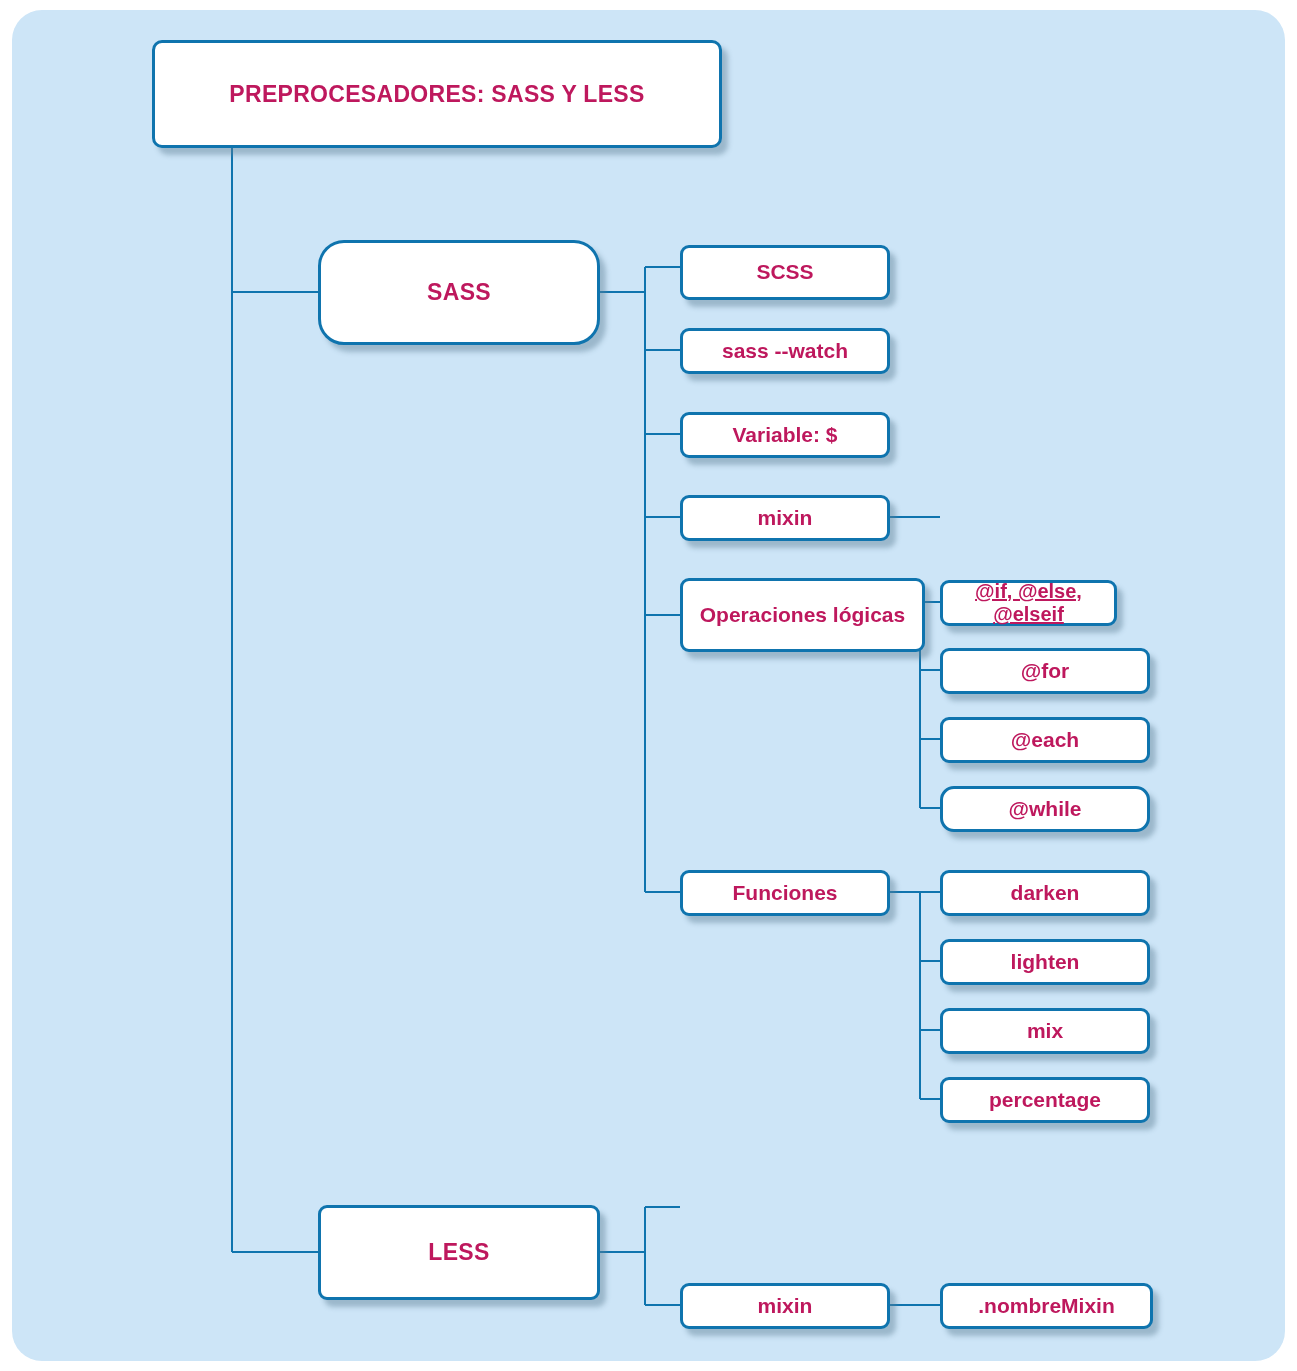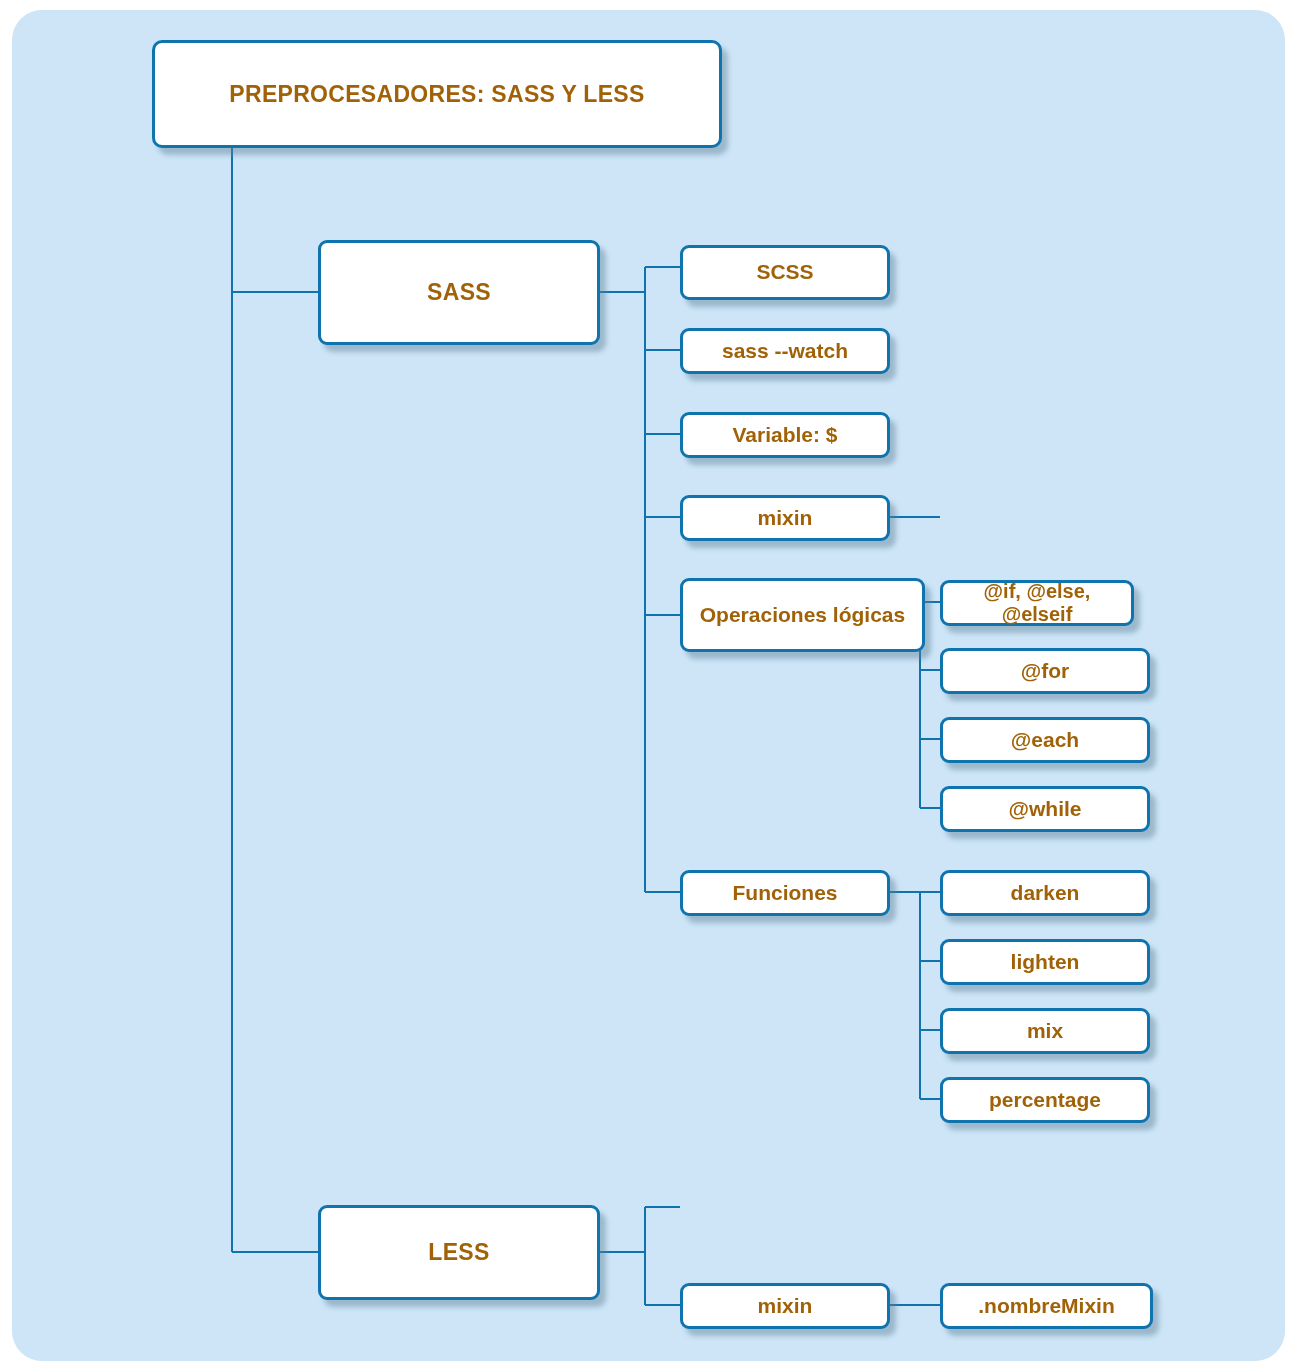--- a/index.html
+++ b/index.html
@@ -34,21 +34,21 @@
     position: absolute;
     box-sizing: border-box;
     background: #ffffff;
     border: 3px solid #0f74ae;
     border-radius: 9px;
     box-shadow: 6px 7px 5px rgba(96, 128, 150, 0.45);
     display: flex;
     align-items: center;
     justify-content: center;
     text-align: center;
-    color: #a16207;
+    color: #be185d;
     font-weight: bold;
     line-height: 1.15;
     padding: 20px 10px;
   }
   .node-lg   { font-size: 23px; letter-spacing: 0.3px; }
   .node-sm   { font-size: 21px; }
   .node-xs   { font-size: 20px; }
 </style>
 </head>
 <body>
@@ -94,21 +94,21 @@
       <path d="M645 1207 H680"></path>
       <path d="M645 1305 H680"></path>
       <path d="M890 1305 H940"></path>
     </g>
   </svg>
 
   <div class="node node-lg" style="left:152px; top:40px; width:570px; height:108px; border-radius:10px;">
     <span>PREPROCESADORES: SASS Y LESS</span>
   </div>
 
-  <div class="node node-lg" style="left:318px; top:240px; width:282px; height:105px;">
+  <div class="node node-lg" style="left:318px; top:240px; width:282px; height:105px;border-radius:26px;">
     <span>SASS</span>
   </div>
 
   <div class="node node-sm" style="left:680px; top:245px; width:210px; height:55px;">
     <span>SCSS</span>
   </div>
 
   <div class="node node-sm" style="left:680px; top:328px; width:210px; height:29px;">
     <span>sass --watch</span>
   </div>
@@ -119,33 +119,33 @@
 
   <div class="node node-sm" style="left:680px; top:495px; width:210px; height:45px;">
     <span>mixin</span>
   </div>
 
 
   <div class="node node-sm" style="left:680px; top:578px; width:245px; height:74px;">
     <span>Operaciones lógicas</span>
   </div>
 
-  <div class="node node-xs" style="left:940px; top:580px; width:194px; height:45px;">
+  <div class="node node-xs" style="left:940px; top:580px; width:177px; height:45px;text-decoration:underline;">
     <span>@if, @else, @elseif</span>
   </div>
 
   <div class="node node-sm" style="left:940px; top:648px; width:210px; height:45px;">
     <span>@for</span>
   </div>
 
   <div class="node node-sm" style="left:940px; top:717px; width:210px; height:45px;">
     <span>@each</span>
   </div>
 
-  <div class="node node-sm" style="left:940px; top:786px; width:210px; height:45px;">
+  <div class="node node-sm" style="left:940px; top:786px; width:210px; height:45px;border-radius:14px;">
     <span>@while</span>
   </div>
 
   <div class="node node-sm" style="left:680px; top:870px; width:210px; height:45px;">
     <span>Funciones</span>
   </div>
 
   <div class="node node-sm" style="left:940px; top:870px; width:210px; height:45px;">
     <span>darken</span>
   </div>

